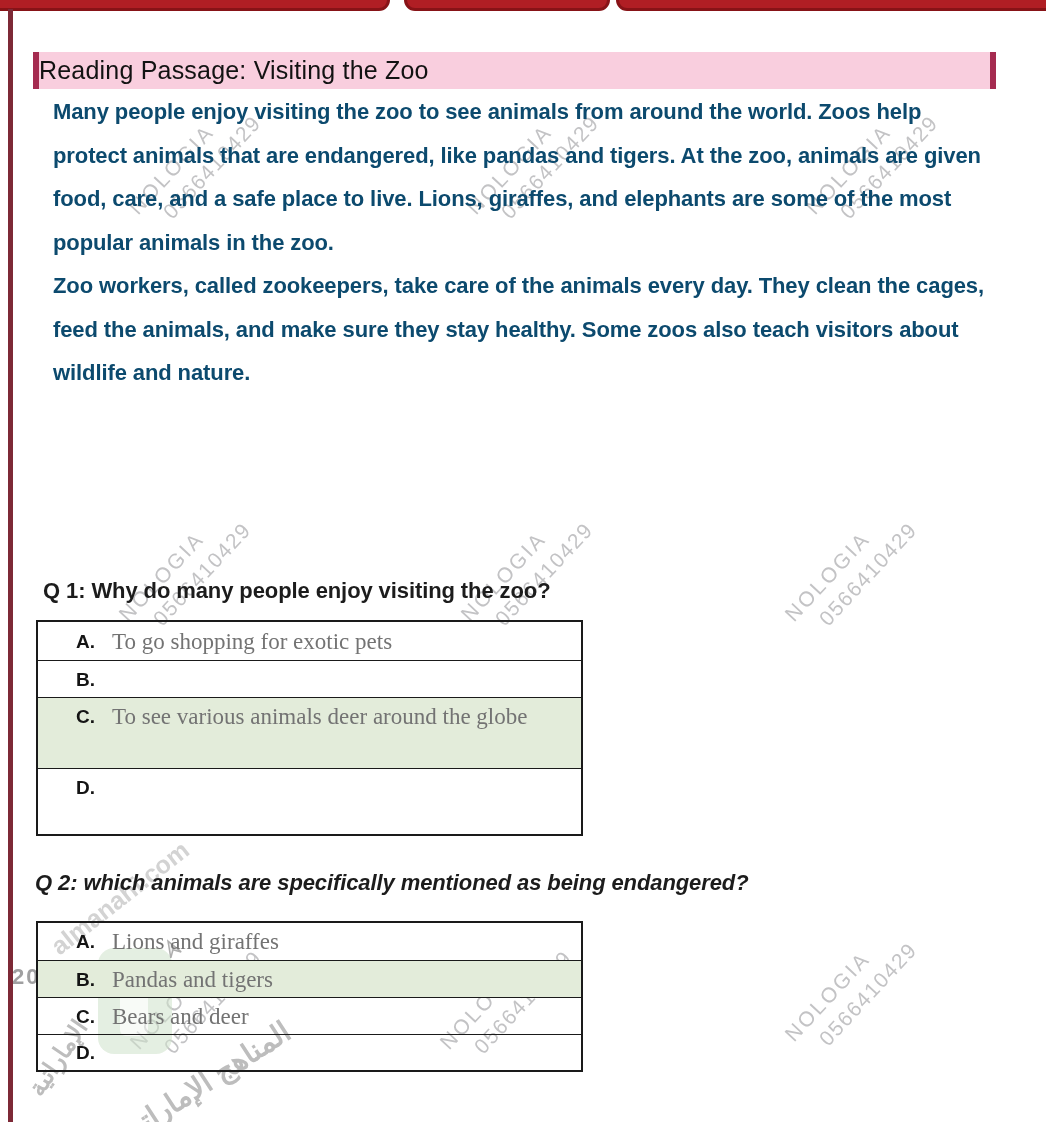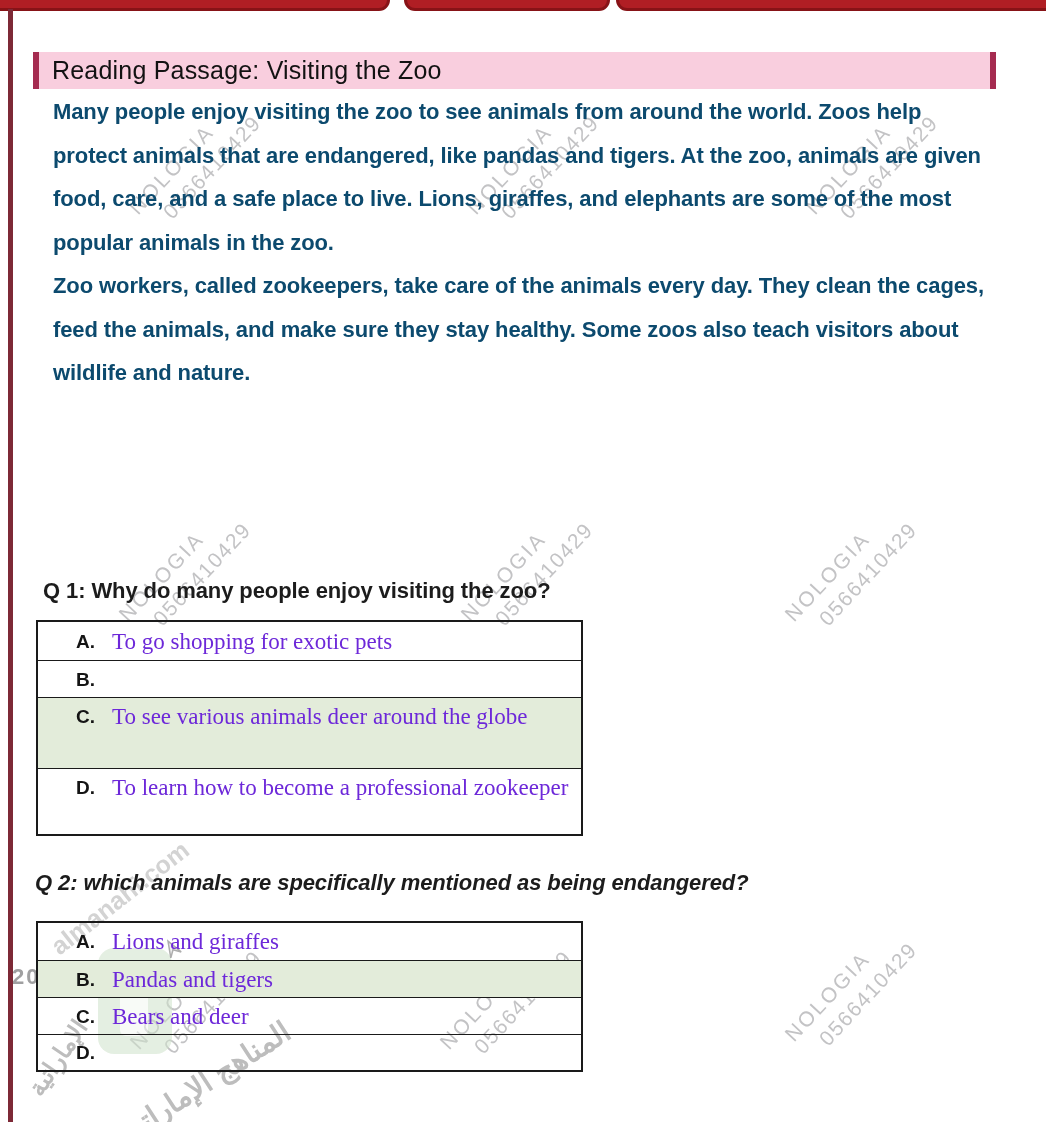--- a/index.html
+++ b/index.html
@@ -61,21 +61,21 @@
   }
   .arrow-mark { position:absolute; z-index:1; opacity:0.8; }
 
   
   .title-bar {
     position:absolute; left:33px; top:52px; width:963px; height:37px;
     background:#f9cede; border-left:6px solid #a52b50; border-right:6px solid #a52b50;
     box-sizing:border-box; display:flex; align-items:center; z-index:2;
   }
   .title-bar .t {
-    font-size:25px; color:#121212; padding-left:13px; letter-spacing:0.2px;
+    font-size:25px; color:#121212; letter-spacing:0.2px;
   }
 
   
   .passage {
     position:absolute; left:53px; top:90px; width:948px; z-index:2;
     font-size:22px; font-weight:bold; color:#0c4a6e; line-height:43.5px;
     letter-spacing:-0.1px;
   }
   .passage p { margin:0; }
 
@@ -100,21 +100,21 @@
   }
   .opt-row:first-child { border-top:none; }
   .opt-row.hl { background:#e3ecda; }
   .opt-row.twoline { align-items:flex-start; padding-top:2px; }
   .letter {
     flex:0 0 36px; width:36px; font-weight:bold; font-size:19px;
     color:#141414; line-height:33px;
   }
   .otext {
     width:462px; font-family:"Liberation Serif", serif; font-size:23px;
-    color:#6d28d9; line-height:33px; text-align:justify;
+    color:#737373; line-height:33px; text-align:justify;
   }
 </style>
 </head>
 <body>
 
 <div class="wm" style="left:195px; top:165px;">
   <span class="l1">NOLOGIA</span>
   <span class="l2">0566410429</span>
 </div>
 <div class="wm" style="left:533px; top:165px;">
@@ -190,21 +190,20 @@
   </div>
   <div class="opt-row" style="min-height:37px;">
     <span class="letter">B.</span>
   </div>
   <div class="opt-row hl twoline" style="min-height:71px;">
     <span class="letter">C.</span>
     <span class="otext">To see various animals deer around the globe</span>
   </div>
   <div class="opt-row twoline" style="min-height:66px;">
     <span class="letter">D.</span>
-    <span class="otext">To learn how to become a professional zookeeper</span>
   </div>
 </div>
 
 <div class="qheading" id="q2-heading">
   <span>Q 2:</span>
   <span>which animals are specifically mentioned as being endangered?</span>
 </div>
 
 <div class="opt-table" id="q2-table">
   <div class="opt-row" style="min-height:37px;">

